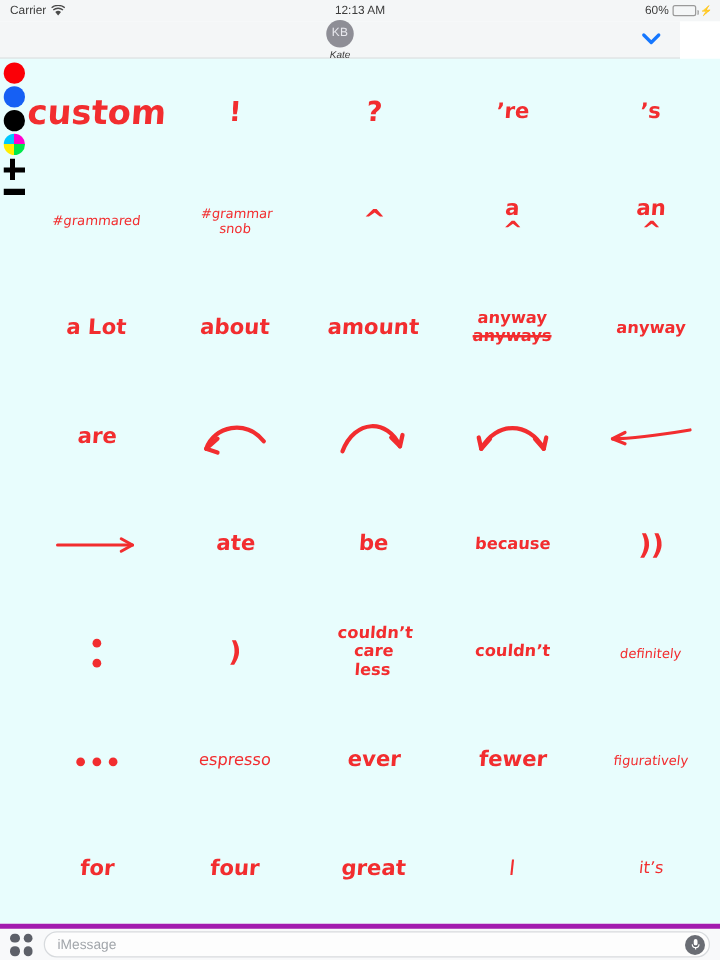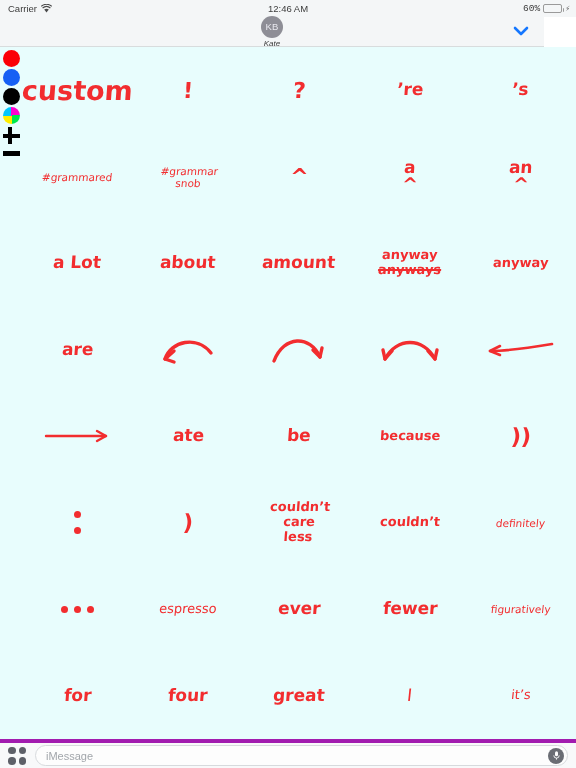--- a/index.html
+++ b/index.html
@@ -13,21 +13,21 @@
 
   
   .statusbar {
     position: absolute; top: 0; left: 0; width: 576px; height: 17px;
     background: #f4f6f7;
     display: flex; align-items: center;
     font-size: 9.5px; color: #3c3c3c;
   }
   .sb-left { position: absolute; left: 8px; display: flex; align-items: center; gap: 4px; }
   .sb-center { position: absolute; left: 0; width: 576px; text-align: center; }
-  .sb-right { position: absolute; right: 6px; display: flex; align-items: center; gap: 3px; font-family: Liberation Mono, monospace; }
+  .sb-right { position: absolute; right: 6px; display: flex; align-items: center; gap: 3px; }
   .wifi { width: 11px; height: 9px; display: inline-block; }
   .batt-wrap { display: flex; align-items: center; gap: 2px; }
   .batt {
     width: 19px; height: 9px; border: 1px solid #9a9a9a; border-radius: 2px;
     position: relative; padding: 1px;
   }
   .batt-fill { height: 100%; width: 60%; background: #4cd964; border-radius: 1px; }
   .batt-cap {
     position: absolute; right: -3px; top: 2.5px; width: 1.5px; height: 4px;
     background: #9a9a9a; border-radius: 0 1px 1px 0;
@@ -158,21 +158,21 @@
     <div class="sb-left">
       <span>Carrier</span>
       <span class="wifi">
         <svg width="11" height="9" viewBox="0 0 11 9">
           <path d="M5.5 8.4 L3.2 5.6 a3.6 3.6 0 0 1 4.6 0 Z" fill="#4a4a4a"></path>
           <path d="M1.6 4.0 a6 6 0 0 1 7.8 0" stroke="#4a4a4a" stroke-width="1.1" fill="none"></path>
           <path d="M0.2 2.2 a8.4 8.4 0 0 1 10.6 0" stroke="#4a4a4a" stroke-width="1.1" fill="none"></path>
         </svg>
       </span>
     </div>
-    <div class="sb-center">12:46 AM</div>
+    <div class="sb-center">12:13 AM</div>
     <div class="sb-right">
       <span>60%</span>
       <span class="batt-wrap">
         <span class="batt"><span class="batt-fill"></span><span class="batt-cap"></span></span>
       </span>
       <span class="bolt">⚡</span>
     </div>
   </div>
 
   <div class="convo-header">

